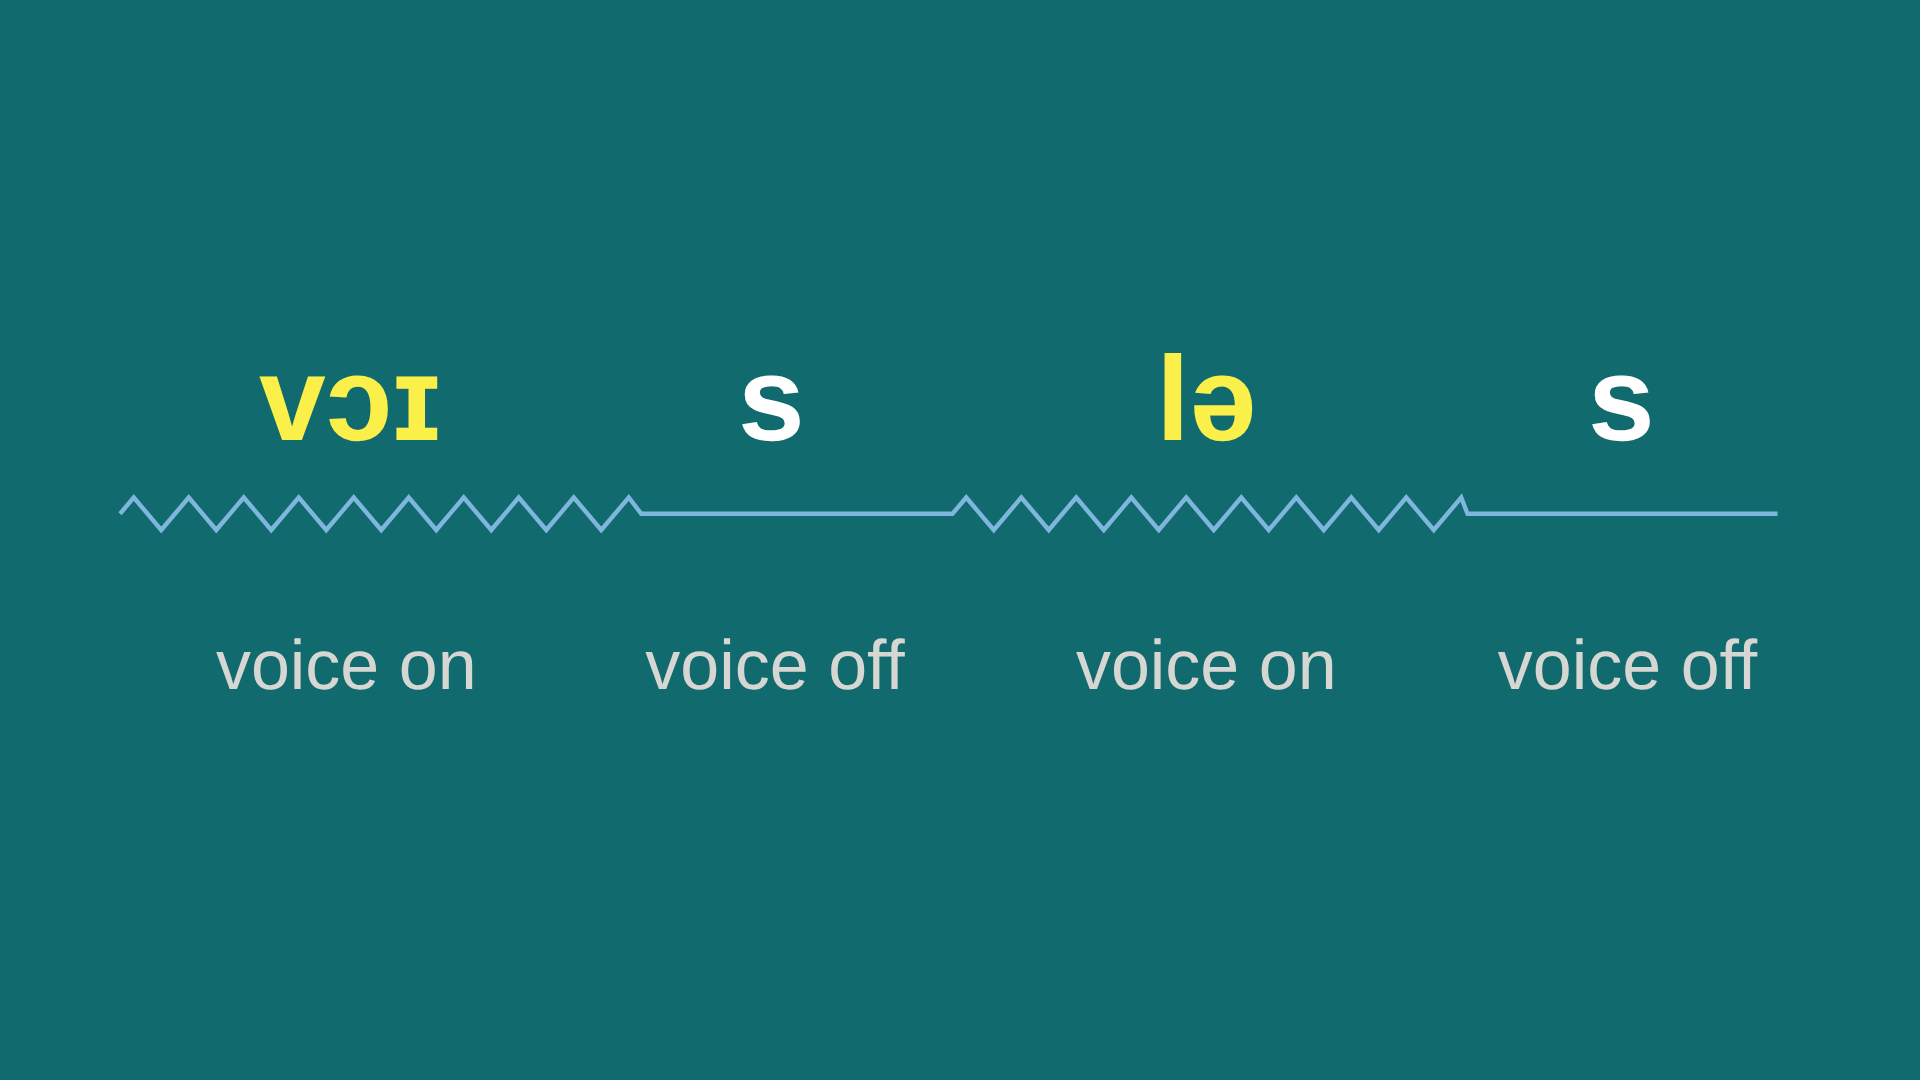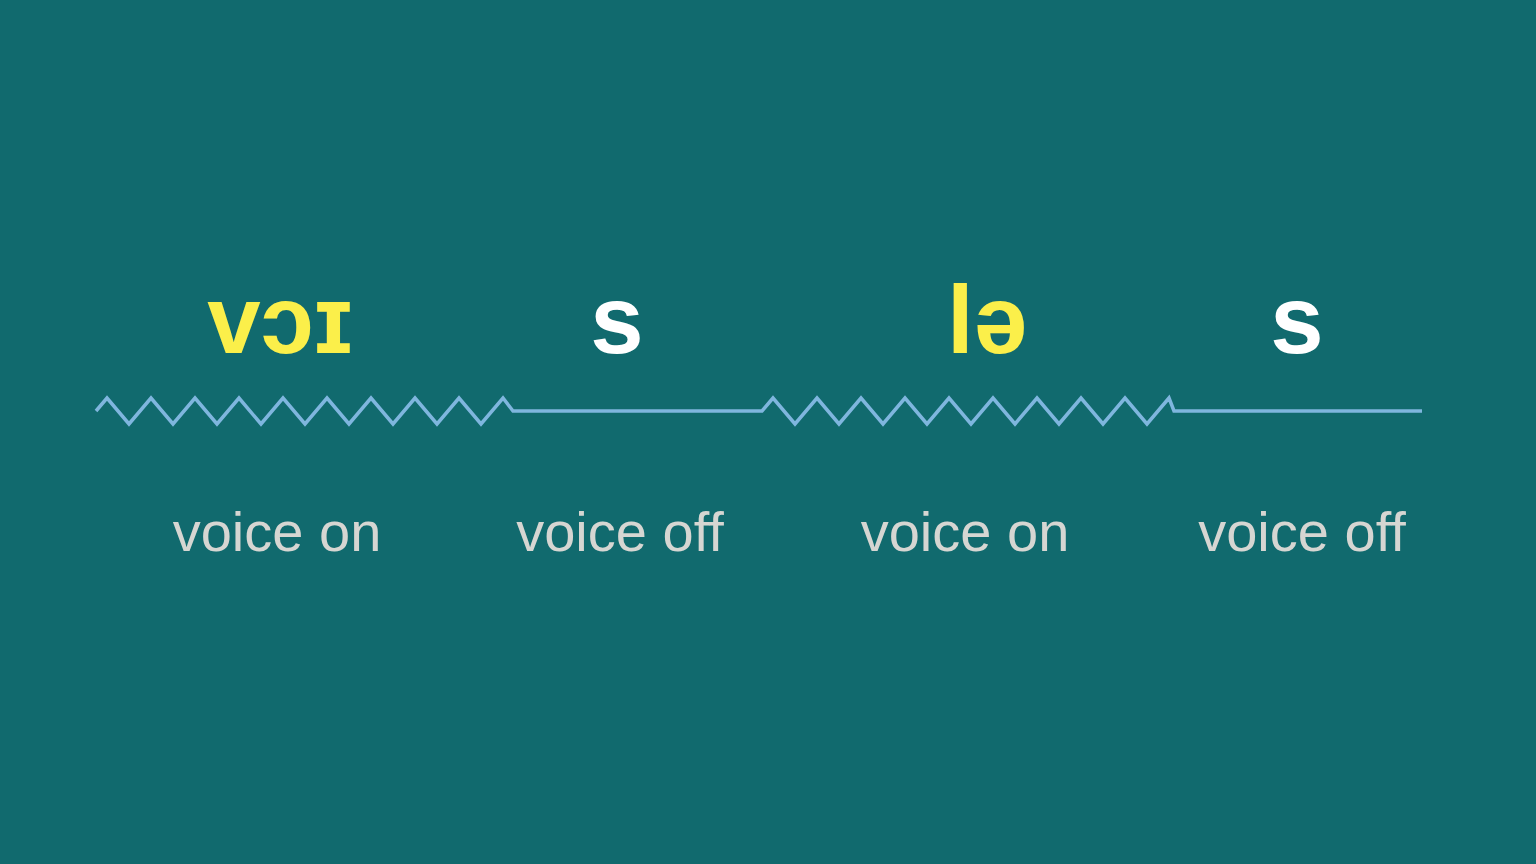--- a/index.html
+++ b/index.html
@@ -63,21 +63,21 @@
 </style>
 </head>
 <body style="background: rgb(17, 106, 110);">
 
 <div id="stage">
 
   <div class="phoneme voiced" style="left: 280px; top: 272px; color: rgb(251, 239, 74);">vɔɪ</div>
 
   <div class="phoneme unvoiced" style="left: 617px; top: 272px; color: rgb(255, 255, 255);">s</div>
 
-  <div class="phoneme voiced" style="left: 965px; top: 272px; color: rgb(251, 239, 74); margin-left: 22px;">lə</div>
+  <div class="phoneme voiced" style="left: 965px; top: 272px; color: rgb(251, 239, 74);">lə</div>
 
   <div class="phoneme unvoiced" style="left: 1297px; top: 272px; color: rgb(255, 255, 255);">s</div>
 
   <svg id="waveform" viewBox="0 0 1536 864" xmlns="http://www.w3.org/2000/svg">
     <path id="wave-path" fill="none" stroke="#7FB6DE" stroke-width="3.5" stroke-linecap="butt" stroke-linejoin="miter" d="M96.00 411.00 L107.00 398.00 L129.00 424.00 L151.00 398.00 L173.00 424.00 L195.00 398.00 L217.00 424.00 L239.00 398.00 L261.00 424.00 L283.00 398.00 L305.00 424.00 L327.00 398.00 L349.00 424.00 L371.00 398.00 L393.00 424.00 L415.00 398.00 L437.00 424.00 L459.00 398.00 L481.00 424.00 L503.00 398.00 L513.00 411.00 L513.00 411.00 L762.00 411.00 L762.00 411.00 L773.00 398.00 L795.00 424.00 L817.00 398.00 L839.00 424.00 L861.00 398.00 L883.00 424.00 L905.00 398.00 L927.00 424.00 L949.00 398.00 L971.00 424.00 L993.00 398.00 L1015.00 424.00 L1037.00 398.00 L1059.00 424.00 L1081.00 398.00 L1103.00 424.00 L1125.00 398.00 L1147.00 424.00 L1169.00 398.00 L1174.00 411.00 L1174.00 411.00 L1422.00 411.00"></path>
   </svg>
 
   <div class="caption" style="left: 277px; top: 504px; color: rgb(214, 214, 210);">voice on</div>
 
   <div class="caption" style="left: 620px; top: 504px; color: rgb(214, 214, 210);">voice off</div>

